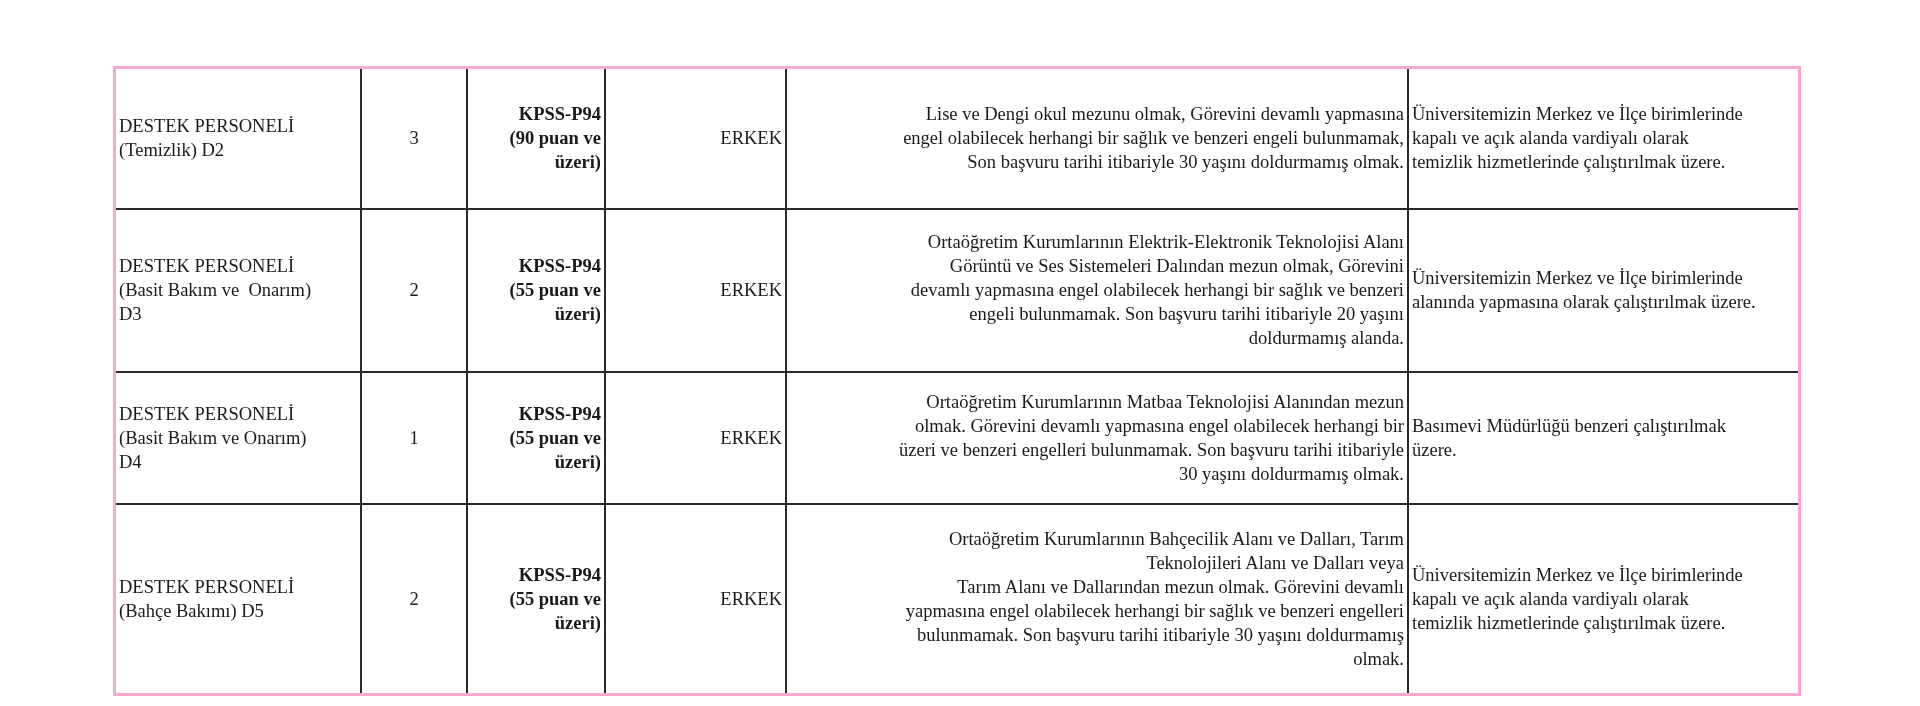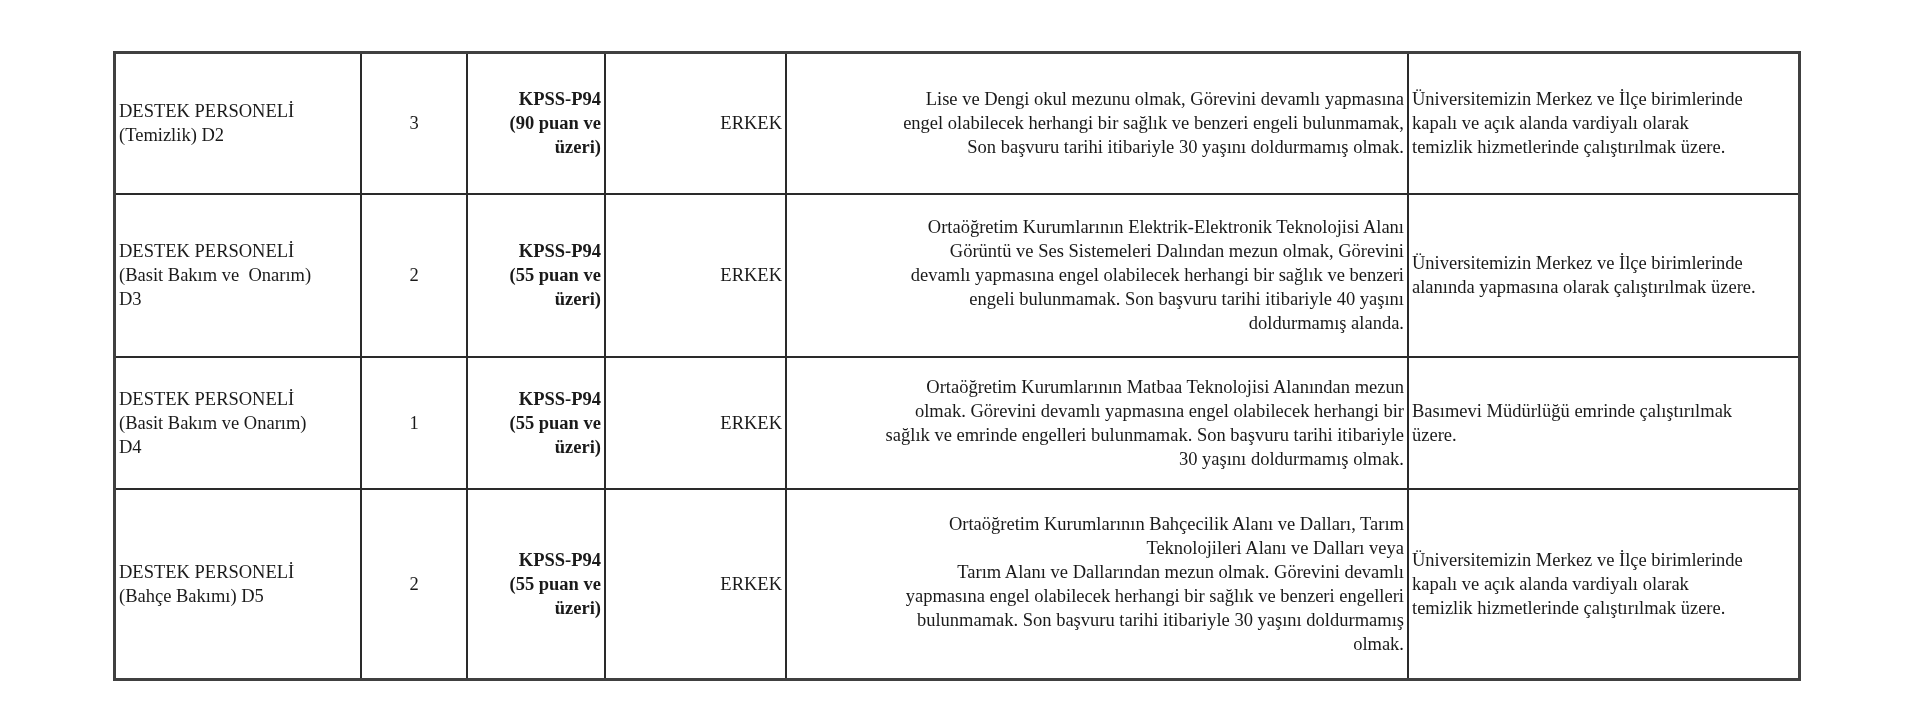--- a/index.html
+++ b/index.html
@@ -11,25 +11,25 @@
       width: 1920px;
       height: 706px;
       position: relative;
       overflow: hidden;
       font-family: "Liberation Serif", "DejaVu Serif", serif;
       color: #1a1a1a;
     }
     table.staff-table {
       position: absolute;
       left: 113px;
-      top: 51px;
+      top: 66px;
       border-collapse: collapse;
       table-layout: fixed;
       width: 1688px;
-      border: 3px solid #404040;
+      border: 3px solid #f9a8d4;
     }
     table.staff-table td {
       border: 2px solid #2a2a2a;
       padding: 0 3px;
       font-size: 18.5px;
       line-height: 24px;
       vertical-align: middle;
       word-wrap: break-word;
     }
     td.c-position { width: 238px; text-align: left; }
@@ -84,21 +84,21 @@
       <td class="c-exam">
         <span class="line">KPSS-P94</span>
         <span class="line">(55 puan ve</span>
         <span class="line">üzeri)</span>
       </td>
       <td class="c-gender">ERKEK</td>
       <td class="c-requirements">
         <span class="line">Ortaöğretim Kurumlarının Elektrik-Elektronik Teknolojisi Alanı</span>
         <span class="line">Görüntü ve Ses Sistemeleri Dalından mezun olmak, Görevini</span>
         <span class="line">devamlı yapmasına engel olabilecek herhangi bir sağlık ve benzeri</span>
-        <span class="line">engeli bulunmamak. Son başvuru tarihi itibariyle 40 yaşını</span>
+        <span class="line">engeli bulunmamak. Son başvuru tarihi itibariyle 20 yaşını</span>
         <span class="line">doldurmamış alanda.</span>
       </td>
       <td class="c-duty">
         <span class="line">Üniversitemizin Merkez ve İlçe birimlerinde</span>
         <span class="line">alanında yapmasına olarak çalıştırılmak üzere.</span>
       </td>
     </tr>
 
     <tr class="r3">
       <td class="c-position">
@@ -109,25 +109,25 @@
       <td class="c-count">1</td>
       <td class="c-exam">
         <span class="line">KPSS-P94</span>
         <span class="line">(55 puan ve</span>
         <span class="line">üzeri)</span>
       </td>
       <td class="c-gender">ERKEK</td>
       <td class="c-requirements">
         <span class="line">Ortaöğretim Kurumlarının Matbaa Teknolojisi Alanından mezun</span>
         <span class="line">olmak. Görevini devamlı yapmasına engel olabilecek herhangi bir</span>
-        <span class="line">sağlık ve emrinde engelleri bulunmamak. Son başvuru tarihi itibariyle</span>
+        <span class="line">üzeri ve benzeri engelleri bulunmamak. Son başvuru tarihi itibariyle</span>
         <span class="line">30 yaşını doldurmamış olmak.</span>
       </td>
       <td class="c-duty">
-        <span class="line">Basımevi Müdürlüğü emrinde çalıştırılmak</span>
+        <span class="line">Basımevi Müdürlüğü benzeri çalıştırılmak</span>
         <span class="line">üzere.</span>
       </td>
     </tr>
 
     <tr class="r4">
       <td class="c-position">
         <span class="line">DESTEK PERSONELİ</span>
         <span class="line">(Bahçe Bakımı) D5</span>
       </td>
       <td class="c-count">2</td>

